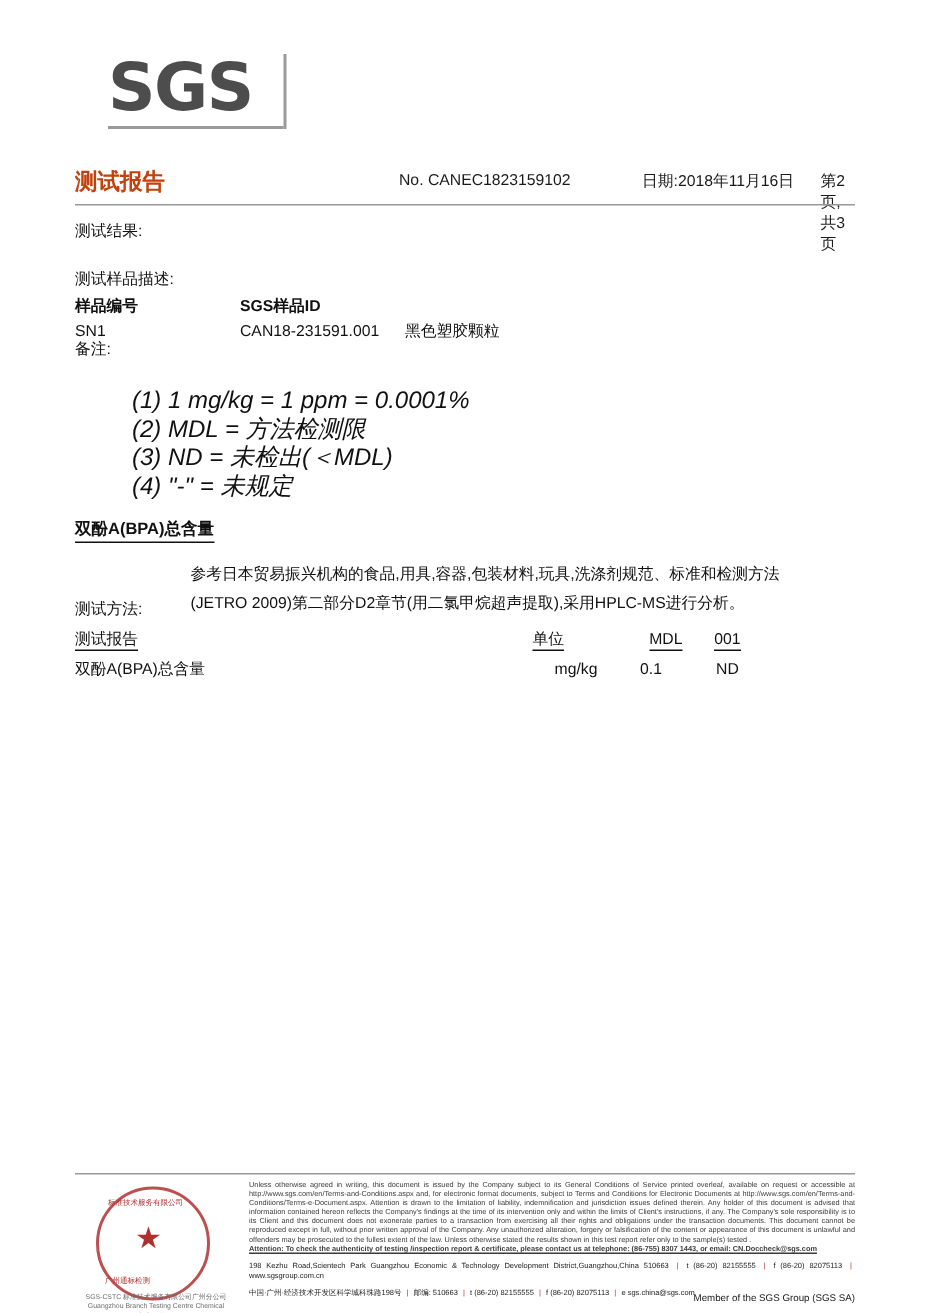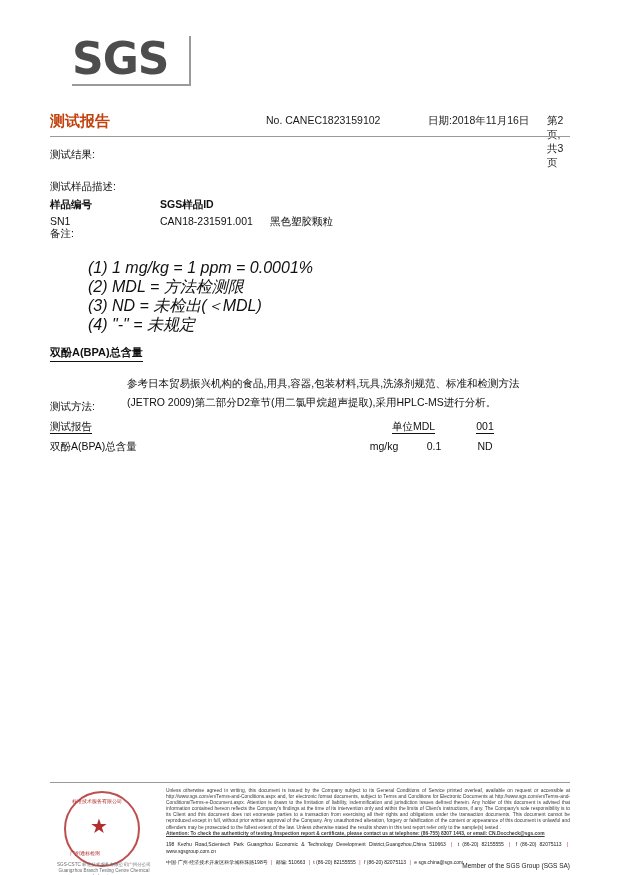--- a/index.html
+++ b/index.html
@@ -149,22 +149,22 @@
     width: 520px;
     font-size: 10.5px;
     color: #111;
   }
   .res-head {
     display: flex;
     align-items: flex-end;
     line-height: 16px;
   }
   .res-head .item { width: 305px; }
-  .res-head .unit { width: 58px; text-align: right; }
-  .res-head .mdl  { width: 42px; text-align: left; }
+  .res-head .unit { width: 58px; text-align: left; }
+  .res-head .mdl  { width: 42px; text-align: right; }
   .res-head .id   { width: 60px; text-align: center; }
   .res-head span.u { border-bottom: 1px solid #111; padding-bottom: 1px; }
   .res-row {
     display: flex;
     line-height: 19px;
     margin-top: 3px;
   }
   .res-row .item { width: 305px; }
   .res-row .unit { width: 58px; text-align: center; }
   .res-row .mdl  { width: 42px; text-align: center; }

